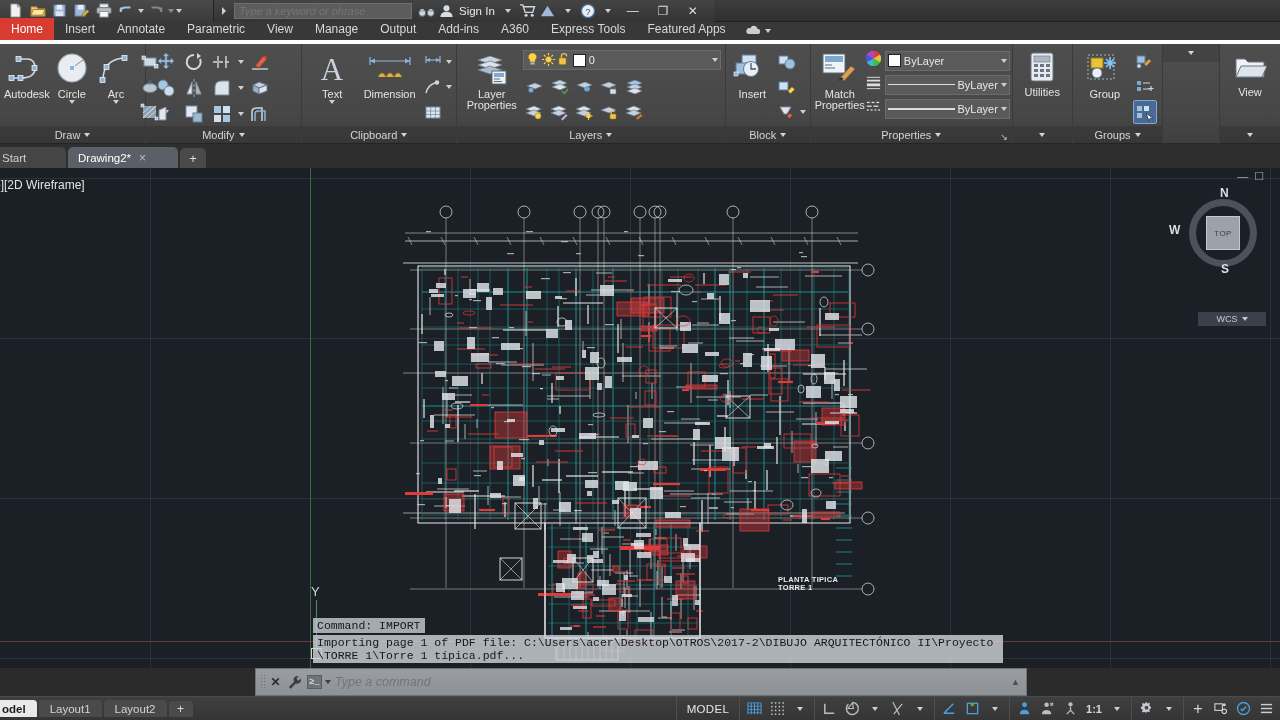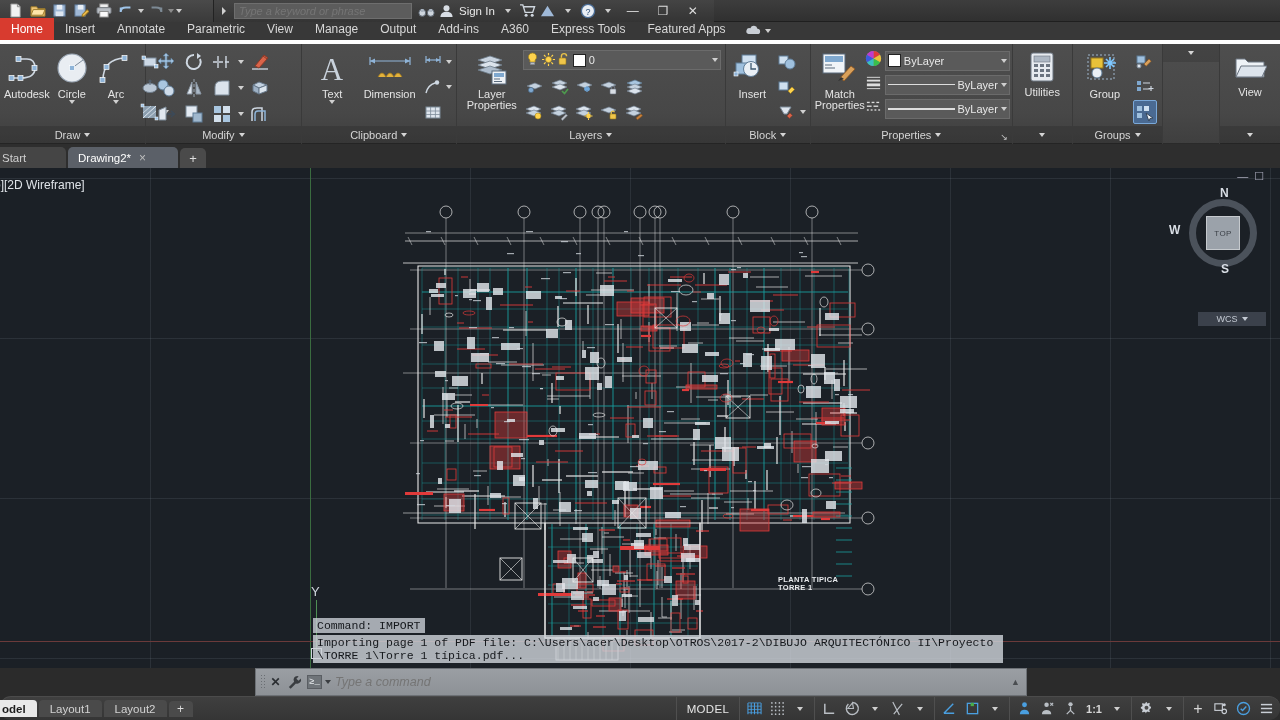--- a/index.html
+++ b/index.html
@@ -137,21 +137,21 @@
   .promptbox{width:15px;height:14px;background:#6f7479;border:1px solid #5a5e63;color:#e9ecef;
     font-family:"Liberation Mono",monospace;font-size:9px;display:flex;align-items:center;
     justify-content:center;}
   .cmdinput{flex:1;background:transparent;border:0;outline:0;color:#3a3d41;font-style:italic;
     font-size:12.5px;font-family:"Liberation Sans",sans-serif;}
   .cmdup{color:#4a4d51;font-size:9px;padding-right:2px;}
 
   
   .statusbar{position:absolute;top:696px;left:0;width:1280px;height:24px;
     background:linear-gradient(#3f3f3f,#353535);display:flex;align-items:center;
-    border-top:1px solid #4b4b4b;border-radius:11px;}
+    border-top:1px solid #4b4b4b;}
   .ltab{height:17px;display:flex;align-items:center;padding:0 11px;font-size:11.5px;
     color:#d2d2d2;background:#4a4a4a;border-radius:4px 4px 0 0;margin-right:2px;}
   .ltab.active{background:#e9e9e9;color:#1c1c1c;font-weight:bold;}
   .ltab.cut{margin-left:-14px;padding-left:16px;border-radius:0 4px 0 0;}
   .lplus{width:24px;height:16px;background:#4a4a4a;border-radius:4px 4px 0 0;
     display:flex;align-items:center;justify-content:center;color:#ddd;font-size:12px;}
   .sright{margin-left:auto;display:flex;align-items:center;height:24px;}
   .sgroup{display:flex;align-items:center;height:24px;padding:0 4px;gap:2px;
     border-left:1px solid #4f4f4f;}
   .sitem{height:22px;min-width:20px;display:flex;align-items:center;justify-content:center;

